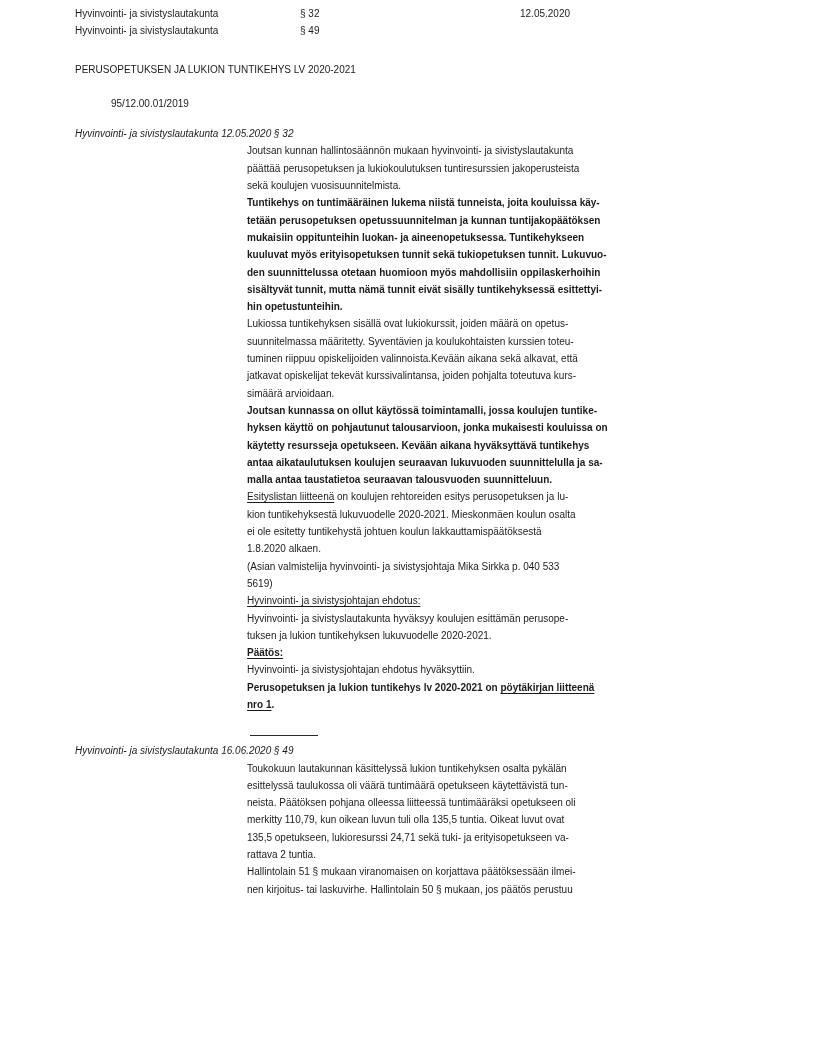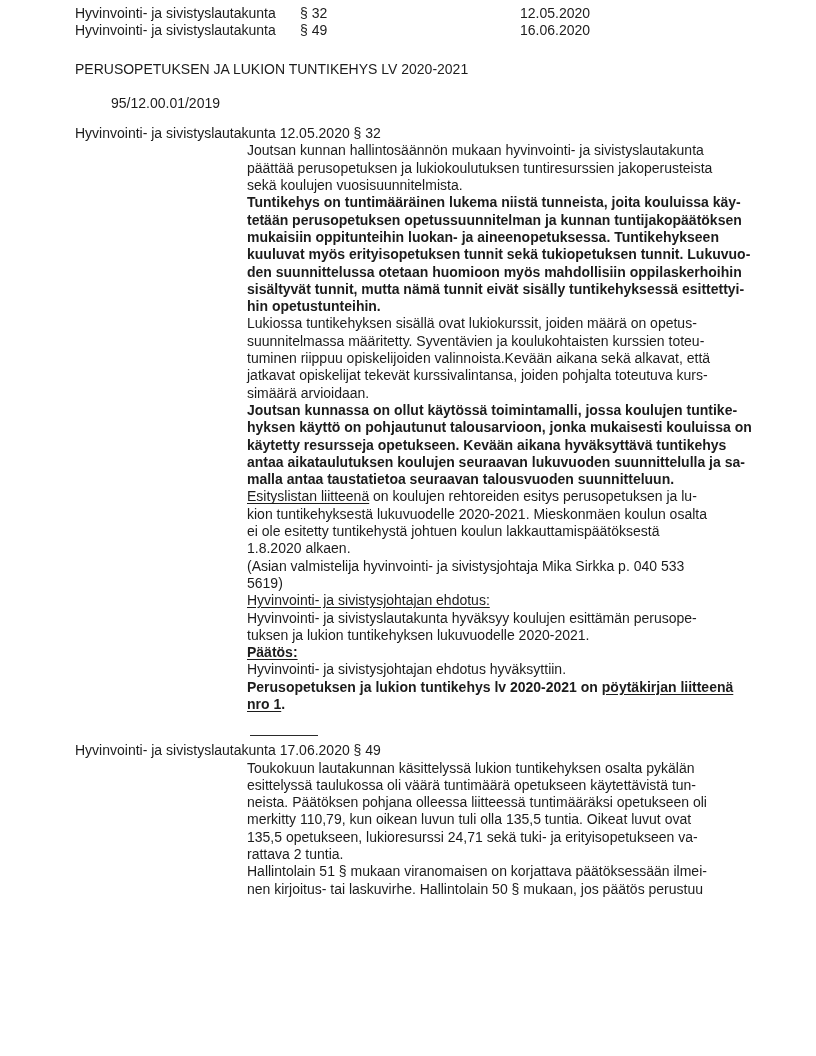--- a/index.html
+++ b/index.html
@@ -9,35 +9,35 @@
   }
   .page {
     position: relative;
     width: 816px;
     height: 1056px;
     box-sizing: border-box;
     padding: 5px 0 0 75px;
     background: #ffffff;
     color: #1c1c1c;
     font-family: "Liberation Sans", "DejaVu Sans", sans-serif;
-    font-size: 14px;
+    font-size: 10px;
     line-height: 17.3px;
     overflow: hidden;
   }
   .hdr-row {
     display: flex;
   }
   .hdr-committee { width: 225px; }
   .hdr-para     { width: 220px; }
   .hdr-date     { flex: 1; }
 
   .doc-title   { margin-top: 21px; }
   .case-number { margin-top: 17px; margin-left: 36px; }
 
-  .section-heading { margin-top: 13px; }
+  .section-heading { margin-top: 13px; font-style: italic; }
   .section-heading.second { margin-top: 6px; }
 
   .body-col { margin-left: 172px; }
 
   .ml { white-space: pre-line; }
 
   p.para { margin: 0; }
   .mt12 { margin-top: 12px; }
   .mt14 { margin-top: 14px; }
   .mt16 { margin-top: 16px; }
@@ -61,21 +61,20 @@
 
   <div>
     <div class="hdr-row">
       <span class="hdr-committee">Hyvinvointi- ja sivistyslautakunta</span>
       <span class="hdr-para">§ 32</span>
       <span class="hdr-date">12.05.2020</span>
     </div>
     <div class="hdr-row">
       <span class="hdr-committee">Hyvinvointi- ja sivistyslautakunta</span>
       <span class="hdr-para">§ 49</span>
-      <span class="hdr-date">16.06.2020</span>
     </div>
   </div>
 
   <div class="doc-title">PERUSOPETUKSEN JA LUKION TUNTIKEHYS LV 2020-2021</div>
 
   <div class="case-number">95/12.00.01/2019</div>
 
   <div>
     <div class="section-heading">Hyvinvointi- ja sivistyslautakunta 12.05.2020 § 32</div>
 
@@ -120,21 +119,21 @@
       <p class="para ml">Hyvinvointi- ja sivistysjohtajan ehdotus hyväksyttiin.</p>
 
       <p class="para ml mt17"><span>Perusopetuksen ja lukion tuntikehys lv 2020-2021 on </span><span class="u">pöytäkirjan liitteenä
 nro 1</span><span>.</span></p>
     </div>
   </div>
 
   <div class="separator-line"></div>
 
   <div>
-    <div class="section-heading second">Hyvinvointi- ja sivistyslautakunta 17.06.2020 § 49</div>
+    <div class="section-heading second">Hyvinvointi- ja sivistyslautakunta 16.06.2020 § 49</div>
 
     <div class="body-col">
       <p class="para ml mt21">Toukokuun lautakunnan käsittelyssä lukion tuntikehyksen osalta pykälän
 esittelyssä taulukossa oli väärä tuntimäärä opetukseen käytettävistä tun-
 neista. Päätöksen pohjana olleessa liitteessä tuntimääräksi opetukseen oli
 merkitty 110,79, kun oikean luvun tuli olla 135,5 tuntia. Oikeat luvut ovat
 135,5 opetukseen, lukioresurssi 24,71 sekä tuki- ja erityisopetukseen va-
 rattava 2 tuntia.
 Hallintolain 51 § mukaan viranomaisen on korjattava päätöksessään ilmei-
 nen kirjoitus- tai laskuvirhe. Hallintolain 50 § mukaan, jos päätös perustuu</p>

